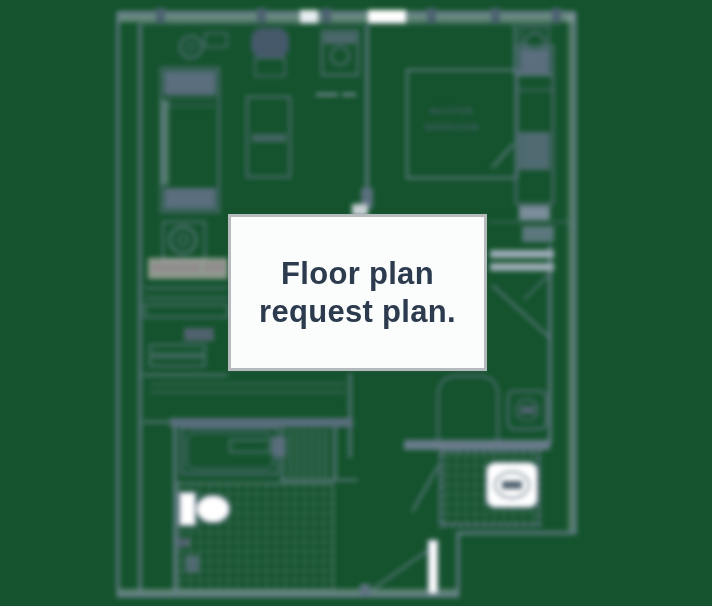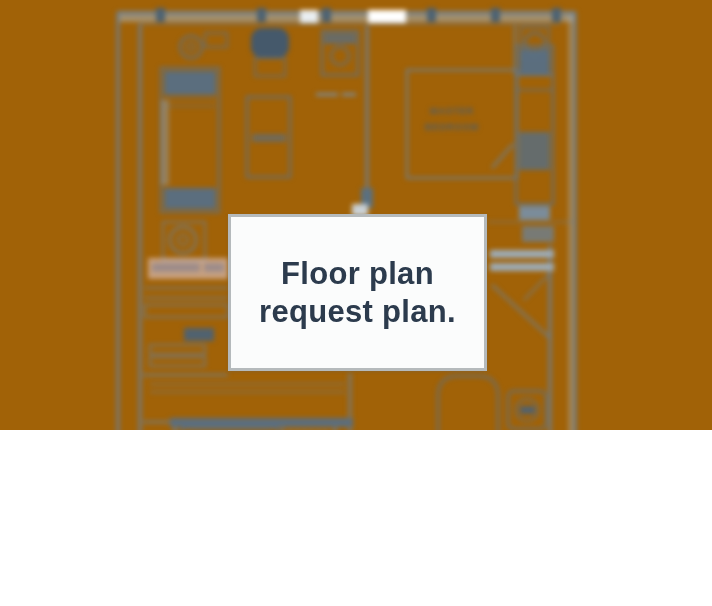--- a/index.html
+++ b/index.html
@@ -1,17 +1,17 @@
 <!DOCTYPE html>
 <html><head>
 <meta charset="utf-8">
 <style>
   html,body{margin:0;padding:0;background:#ffffff;}
   body{width:712px;height:606px;font-family:"Liberation Sans",sans-serif;}
-  .stage{position:relative;width:712px;height:430px;background:#a16207;overflow:hidden;}
+  .stage{position:relative;width:712px;height:606px;background:#14532d;overflow:hidden;}
   .plan-wrap{position:absolute;left:0;top:0;width:712px;height:606px;filter:blur(2.6px);}
   .plan-wrap svg{display:block;}
   .notice-box{
     position:absolute;left:228px;top:214px;width:259px;height:157px;
     box-sizing:border-box;background:#fbfcfc;border:3px solid #b5babc;
     box-shadow:0 1px 3px rgba(90,100,110,0.25);
     display:flex;flex-direction:column;justify-content:center;align-items:center;
     z-index:2;filter:blur(0.4px);
   }
   .notice-line{

